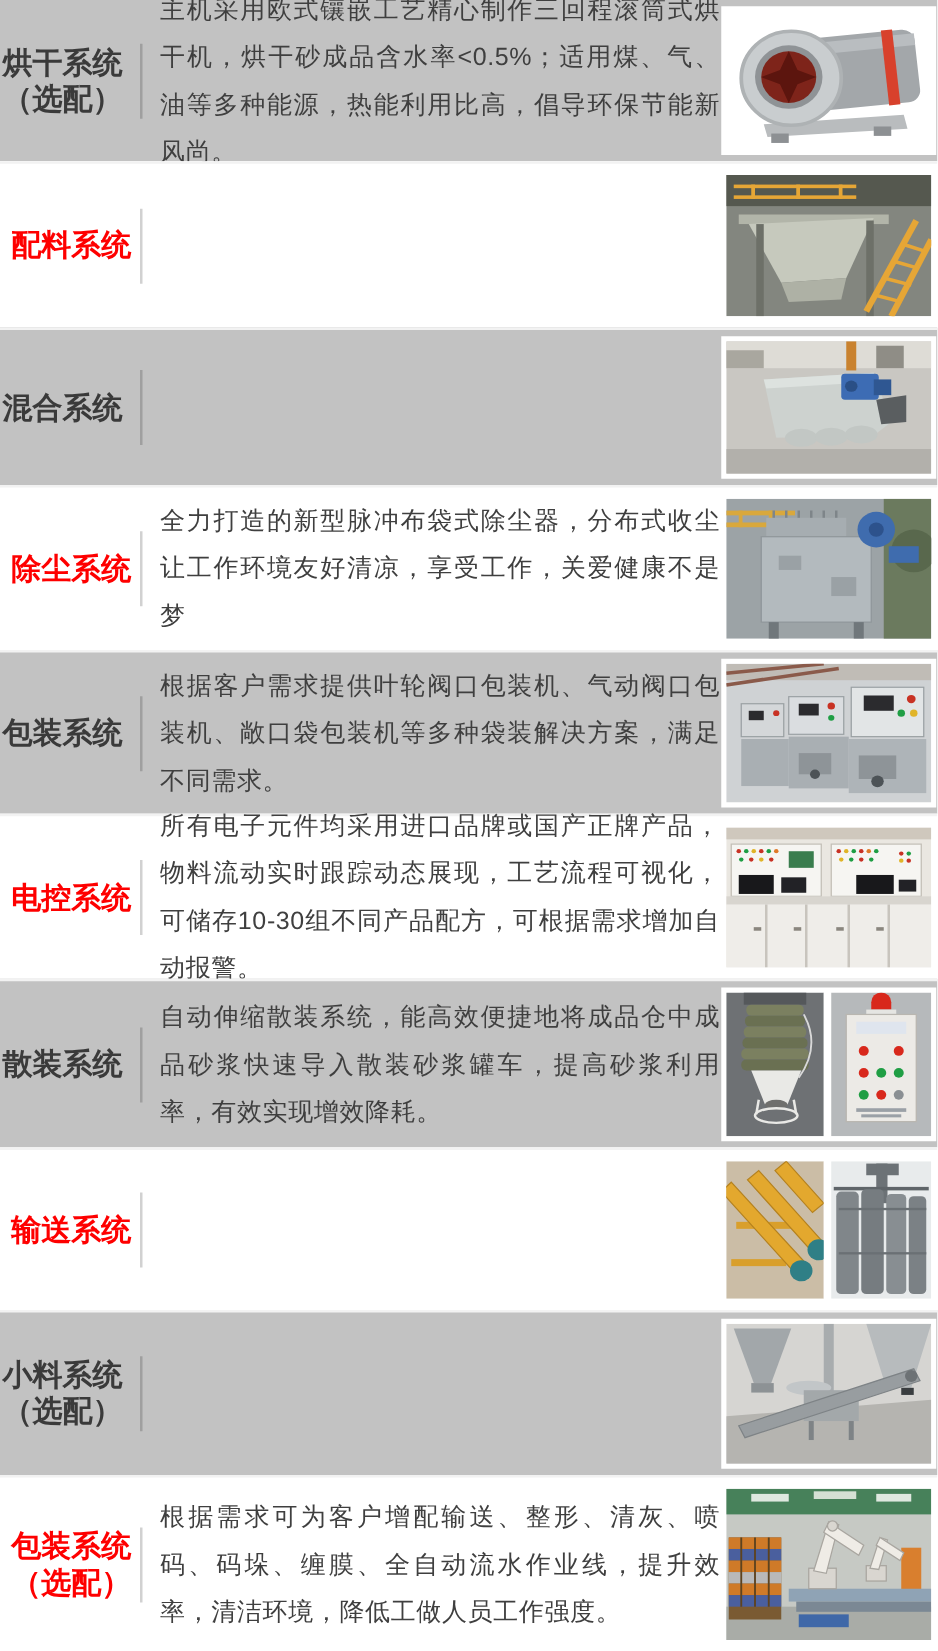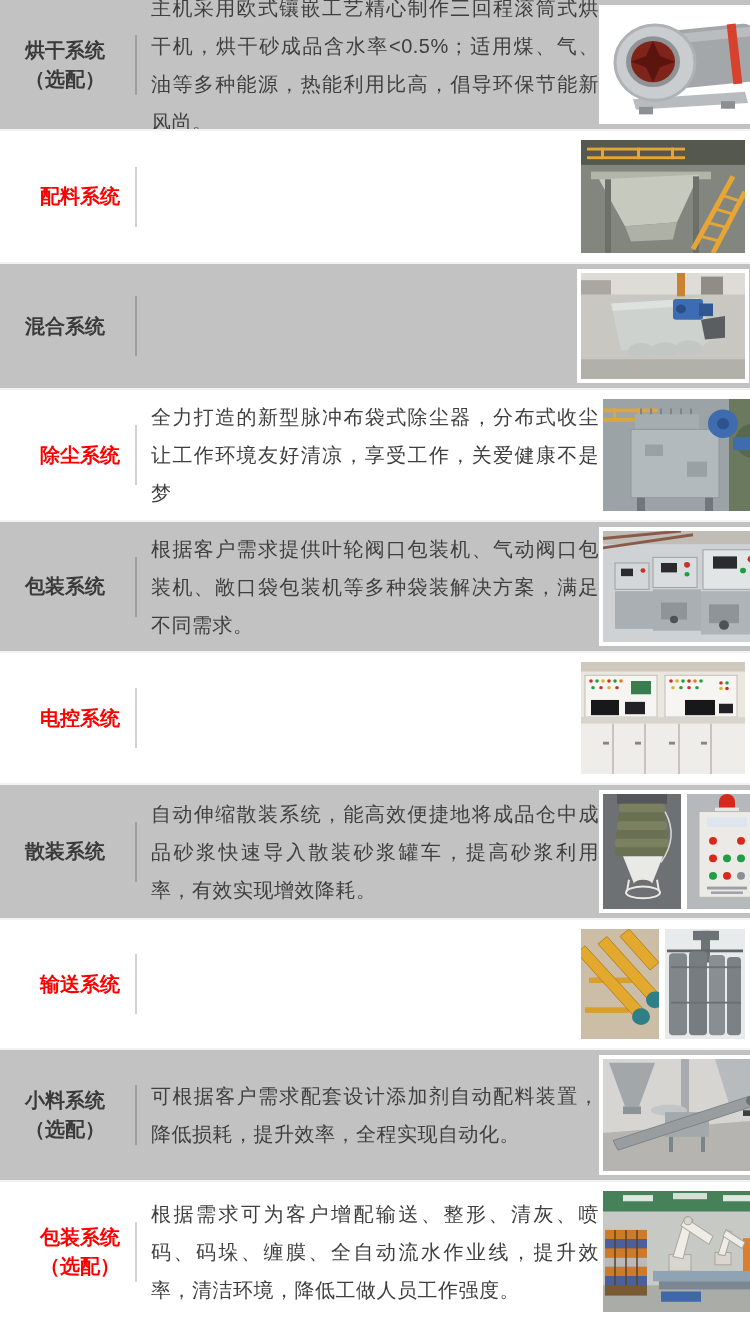--- a/index.html
+++ b/index.html
@@ -2,21 +2,21 @@
 <html><head>
 <meta charset="utf-8">
 <style>
   html,body{margin:0;padding:0;}
   body{font-family:"Liberation Sans","DejaVu Sans",sans-serif;background:#ffffff;}
   .page{width:750px;height:1321px;margin:0 auto;overflow:hidden;}
   .row{display:flex;align-items:center;box-sizing:border-box;position:relative;}
   .row + .row{border-top:2px solid #f2f2f2;}
   .row.gray{background:#c2c2c2;}
   .row.white{background:#ffffff;}
-  .label{width:110px;padding-left:25px;flex:0 0 auto;font-weight:bold;font-size:20px;line-height:29px;color:#3a3a3a;}
+  .label{width:110px;padding-left:2px;flex:0 0 auto;font-weight:bold;font-size:24px;line-height:29px;color:#3a3a3a;}
   .label span{display:block;white-space:nowrap;}
   .label.red{color:#fe0000;text-align:center;}
   .divider{flex:0 0 auto;width:2px;height:60px;background:rgba(0,0,0,0.18);}
   .desc{flex:0 0 auto;width:448px;margin-left:14px;font-size:20px;line-height:38px;letter-spacing:0.5px;color:#3f3f3f;text-align:justify;}
   .photo{flex:0 0 auto;margin-left:auto;margin-right:1px;width:172px;height:calc(100% - 10px);background:#ffffff;padding:4px;box-sizing:border-box;}
   .photo svg{display:block;width:100%;height:100%;}
 </style>
 </head>
 <body>
 
@@ -185,20 +185,21 @@
       </svg>
     </div>
   </section>
 
   <section class="row white" style="height:132px">
     <div class="label red">
       <span>电控系统</span>
       <span></span>
     </div>
     <div class="divider"></div>
+    <div class="desc">所有电子元件均采用进口品牌或国产正牌产品，物料流动实时跟踪动态展现，工艺流程可视化，可储存10-30组不同产品配方，可根据需求增加自动报警。</div>
     <div class="photo" aria-label="electric-control-consoles-photo">
       <svg viewBox="0 0 164 118" preserveAspectRatio="none" aria-hidden="true">
         <rect width="164" height="118" fill="#eae7e1"></rect>
         <rect width="164" height="10" fill="#cfc8bd"></rect>
         <rect x="4" y="14" width="72" height="44" fill="#f6f5f2" stroke="#c2beb6"></rect>
         <rect x="84" y="14" width="72" height="44" fill="#f6f5f2" stroke="#c2beb6"></rect>
         <g>
           <circle cx="10" cy="20" r="1.8" fill="#c83224"></circle>
             <circle cx="16" cy="20" r="1.8" fill="#1f9e44"></circle>
           <circle cx="22" cy="20" r="1.8" fill="#e0b428"></circle>
@@ -318,21 +319,20 @@
       </svg>
     </div>
   </section>
 
   <section class="row gray" style="height:132px">
     <div class="label">
       <span>小料系统</span>
       <span>（选配）</span>
     </div>
     <div class="divider"></div>
-    <div class="desc">可根据客户需求配套设计添加剂自动配料装置，降低损耗，提升效率，全程实现自动化。</div>
     <div class="photo" aria-label="additive-dosing-device-photo">
       <svg viewBox="0 0 164 118" preserveAspectRatio="none" aria-hidden="true">
         <rect width="164" height="118" fill="#d6d5d2"></rect>
         <path d="M0 78 L164 64 L164 118 L0 118 Z" fill="#b5b4b0"></path>
         <path d="M6 4 L52 4 L36 50 L22 50 Z" fill="#a2a7aa"></path>
         <rect x="20" y="50" width="18" height="8" fill="#8d9295"></rect>
         <path d="M112 0 L164 0 L148 54 L128 54 Z" fill="#b7bbbd"></path>
         <rect x="78" y="0" width="8" height="70" fill="#a8acae"></rect>
         <ellipse cx="66" cy="54" rx="18" ry="6" fill="#c2c6c8"></ellipse>
         <rect x="62" y="56" width="44" height="26" fill="#a3a8aa"></rect>

